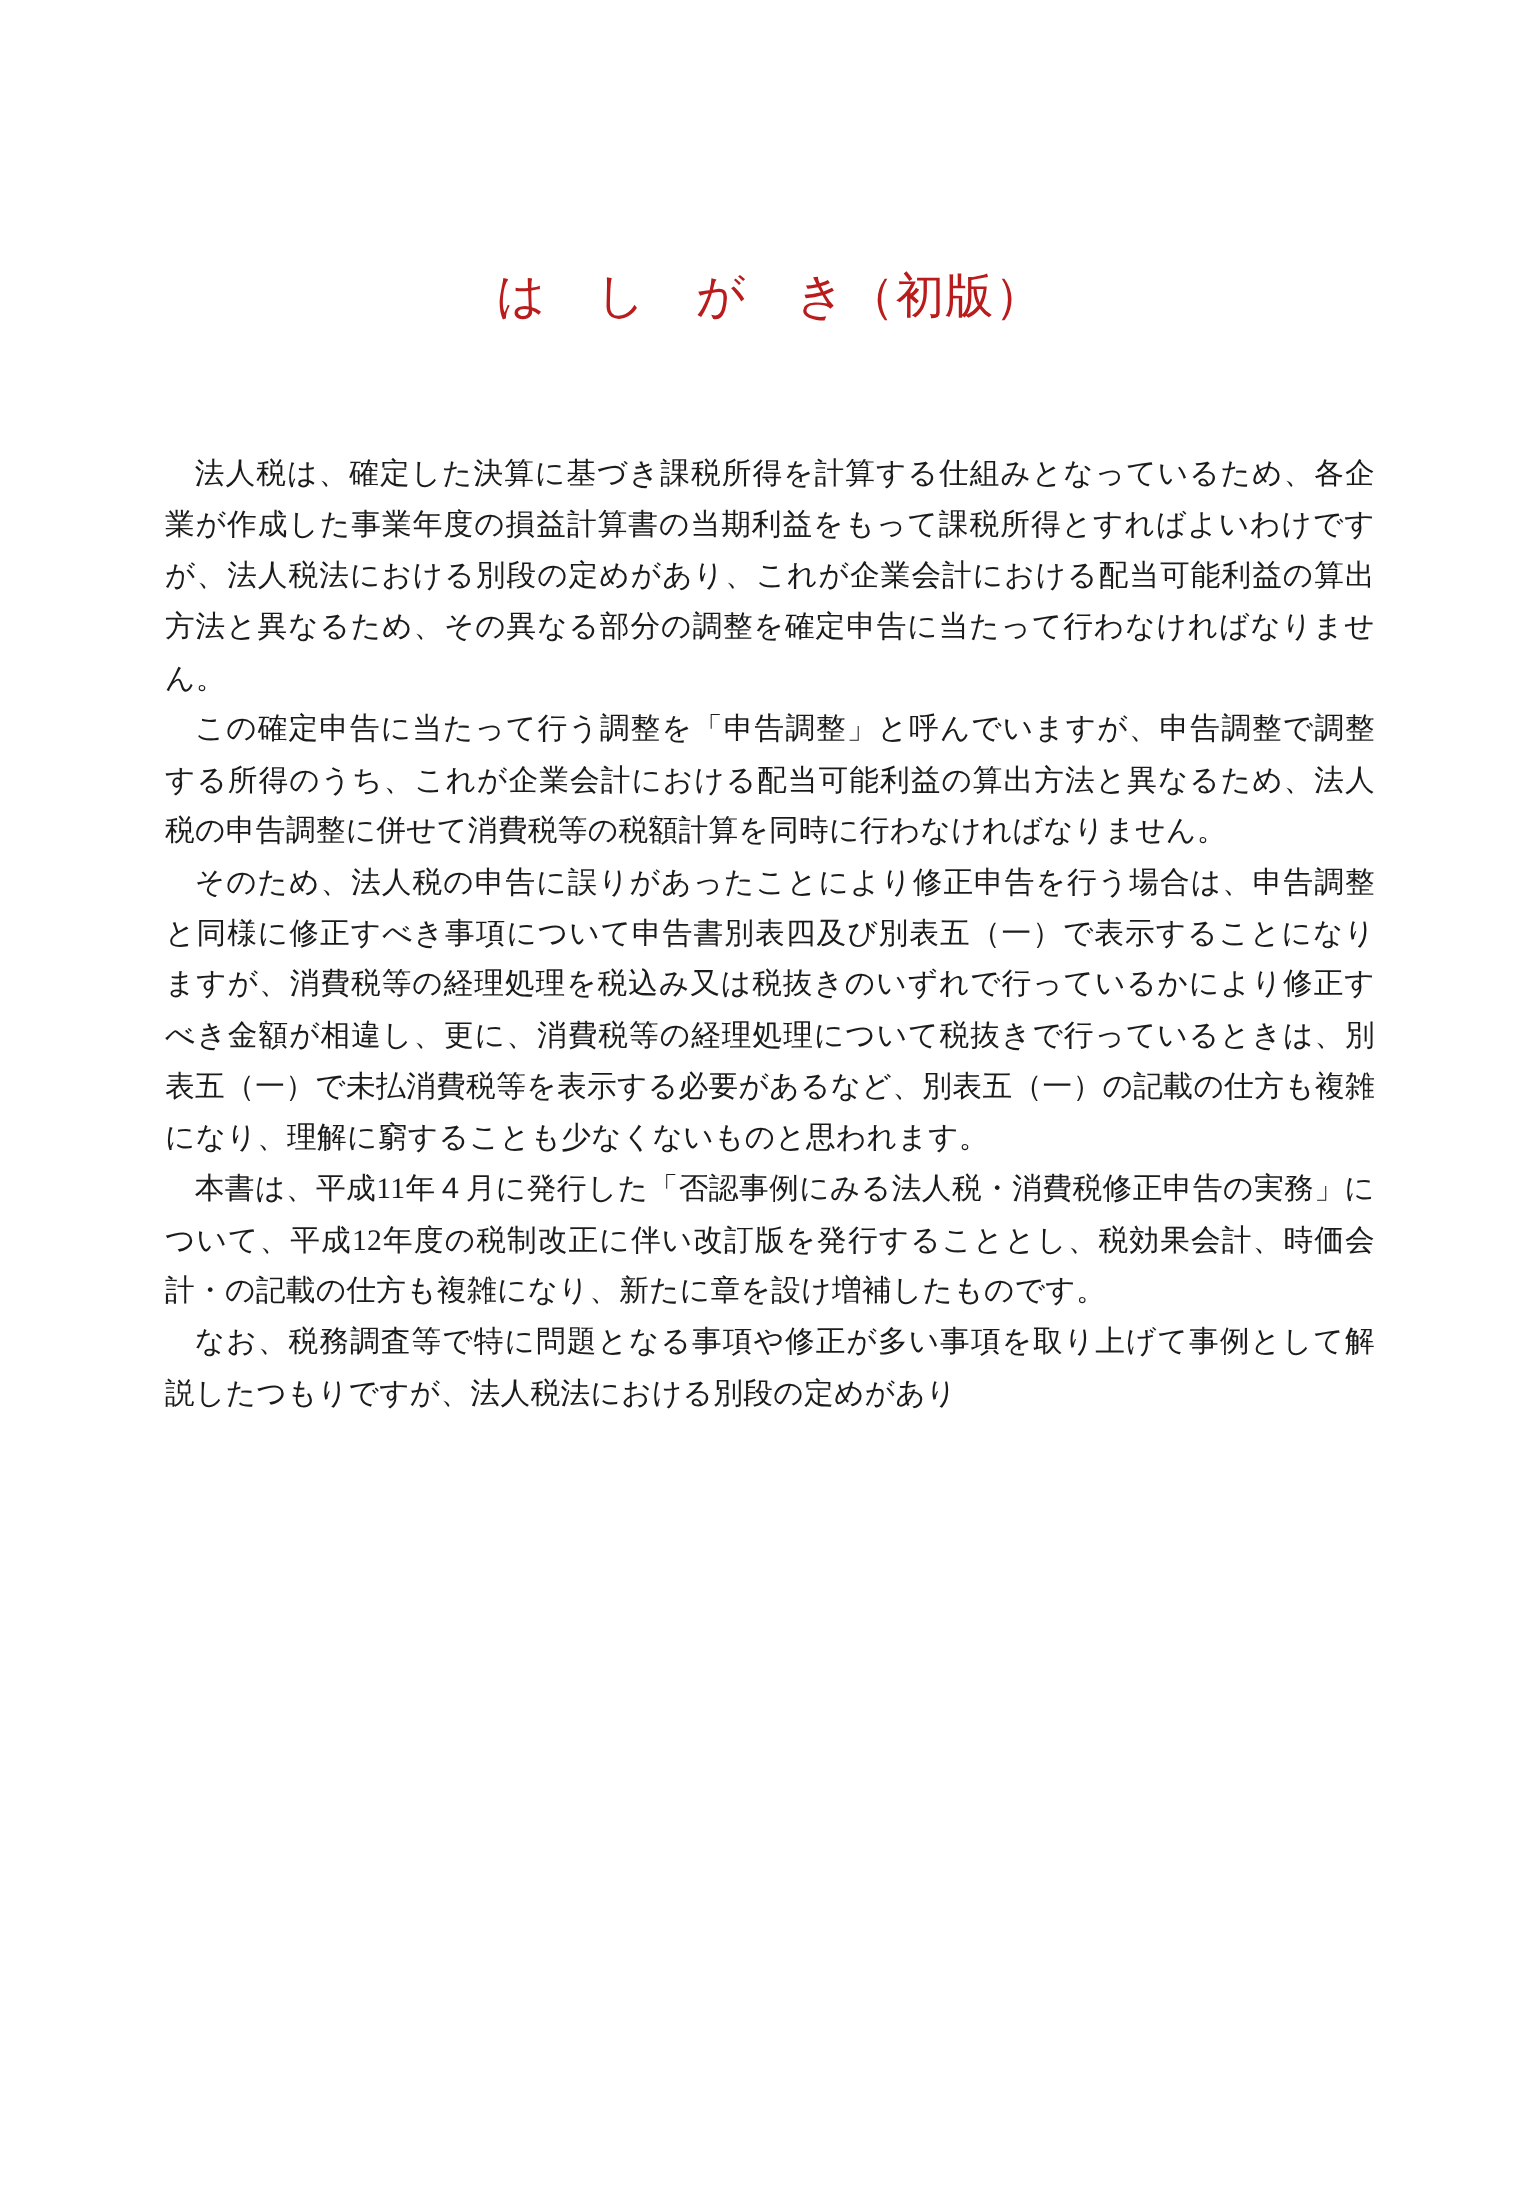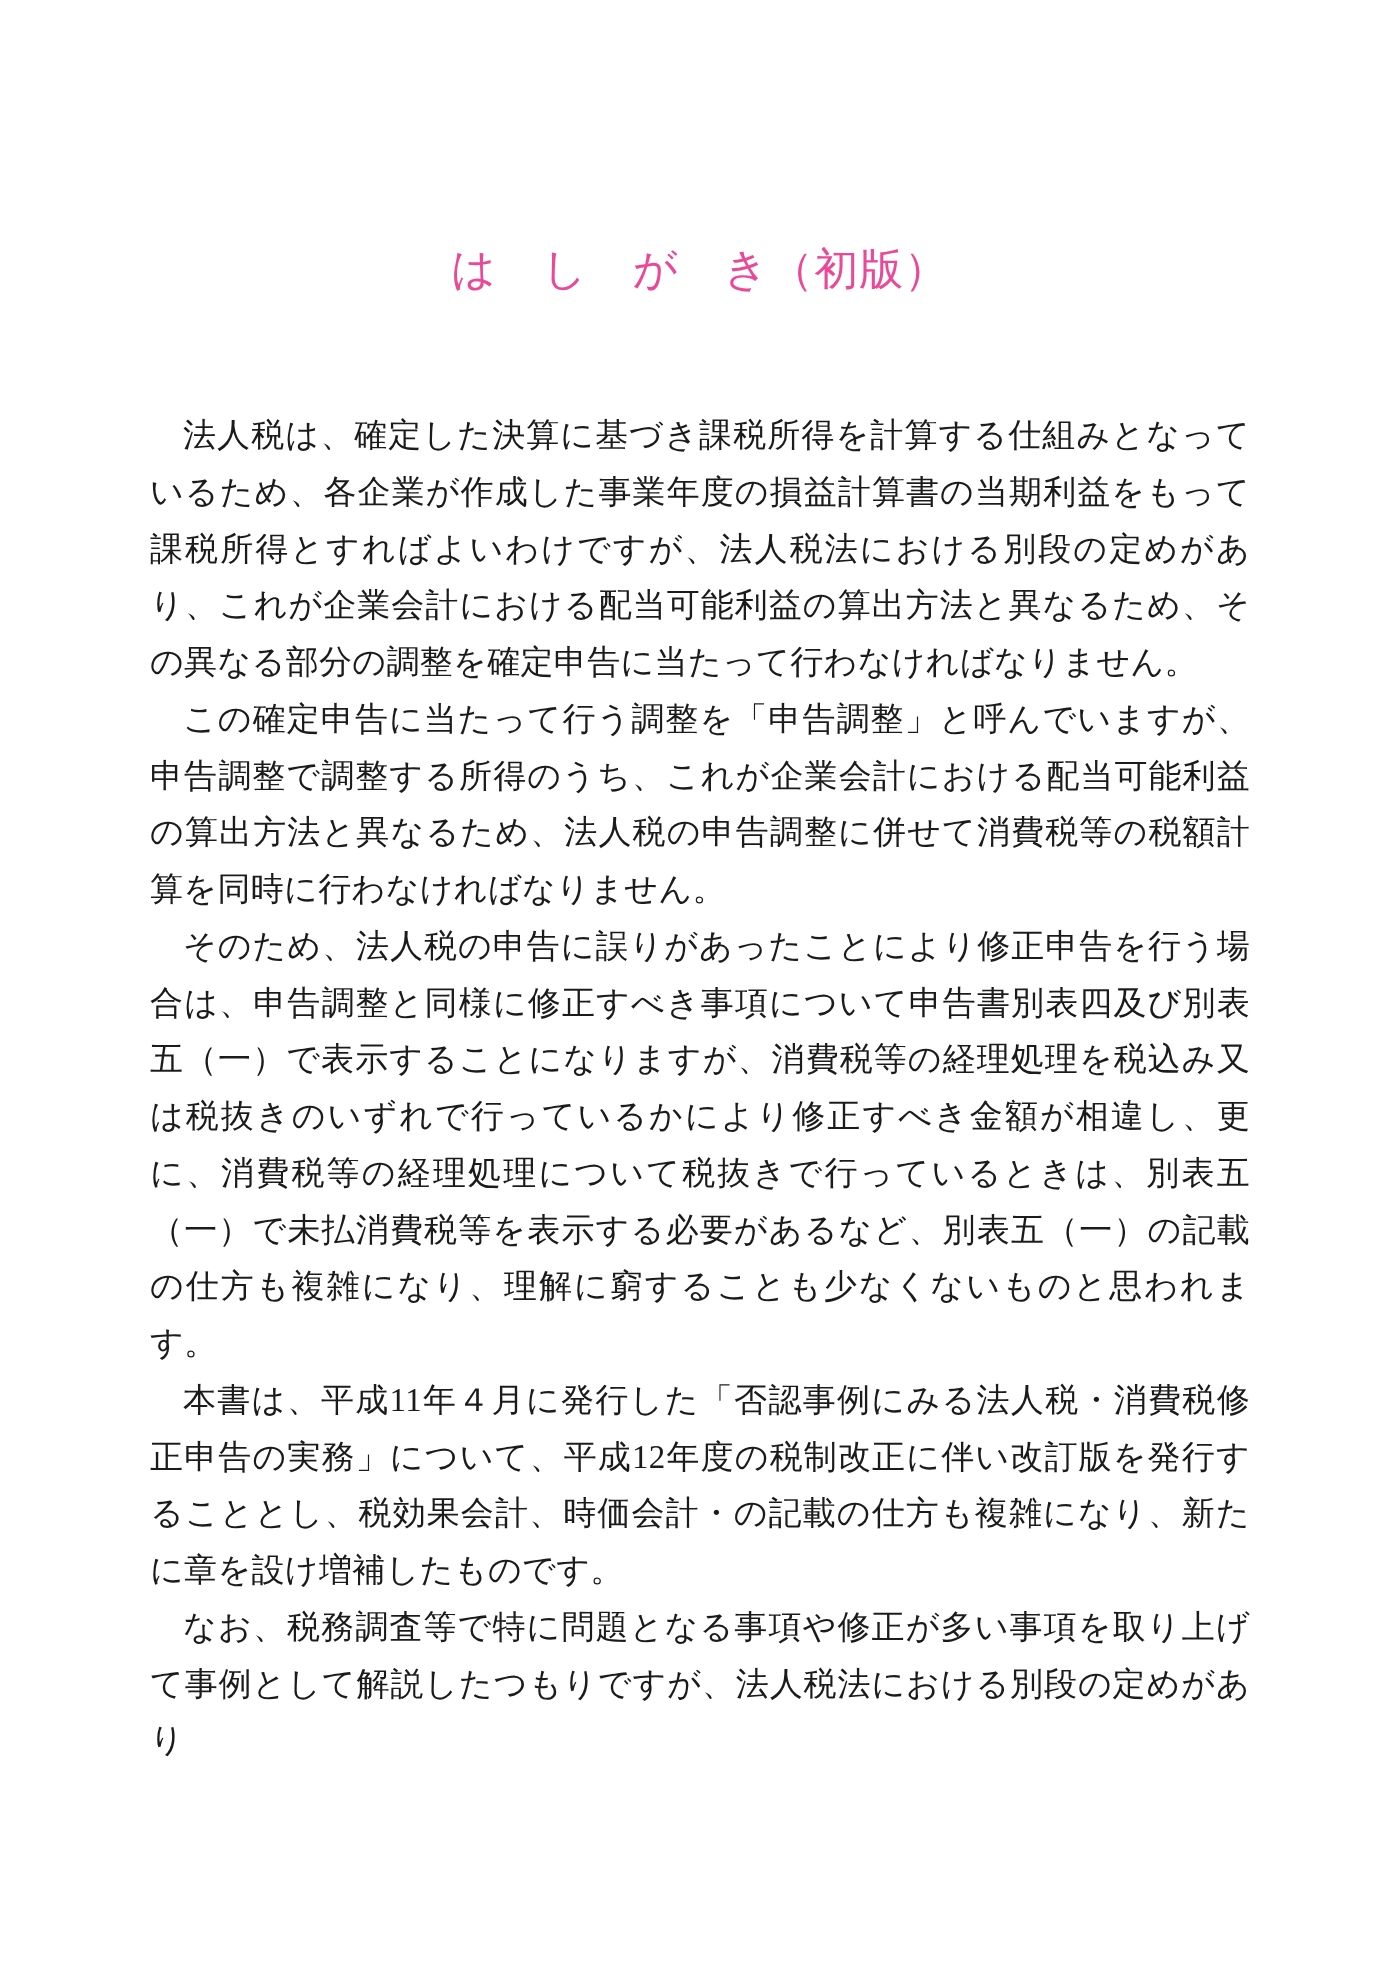--- a/index.html
+++ b/index.html
@@ -24,26 +24,26 @@
     width: 1100px;
     height: 1988px;
   }
   .doc-title {
     margin: 0;
     padding-top: 240px;
     font-size: 44px;
     font-weight: 400;
     text-align: center;
     letter-spacing: 0.02em;
-    color: #ec4899;
+    color: #b91c1c;
     white-space: pre;
   }
   .body-text {
     margin-top: 108px;
-    font-size: 33px;
+    font-size: 27px;
     line-height: 1.72;
     text-align: justify;
     text-justify: inter-character;
     letter-spacing: 0.01em;
     color: #1b1b1b;
   }
   .para {
     margin: 0 0 0 0;
     text-indent: 1em;
     text-align: justify;

